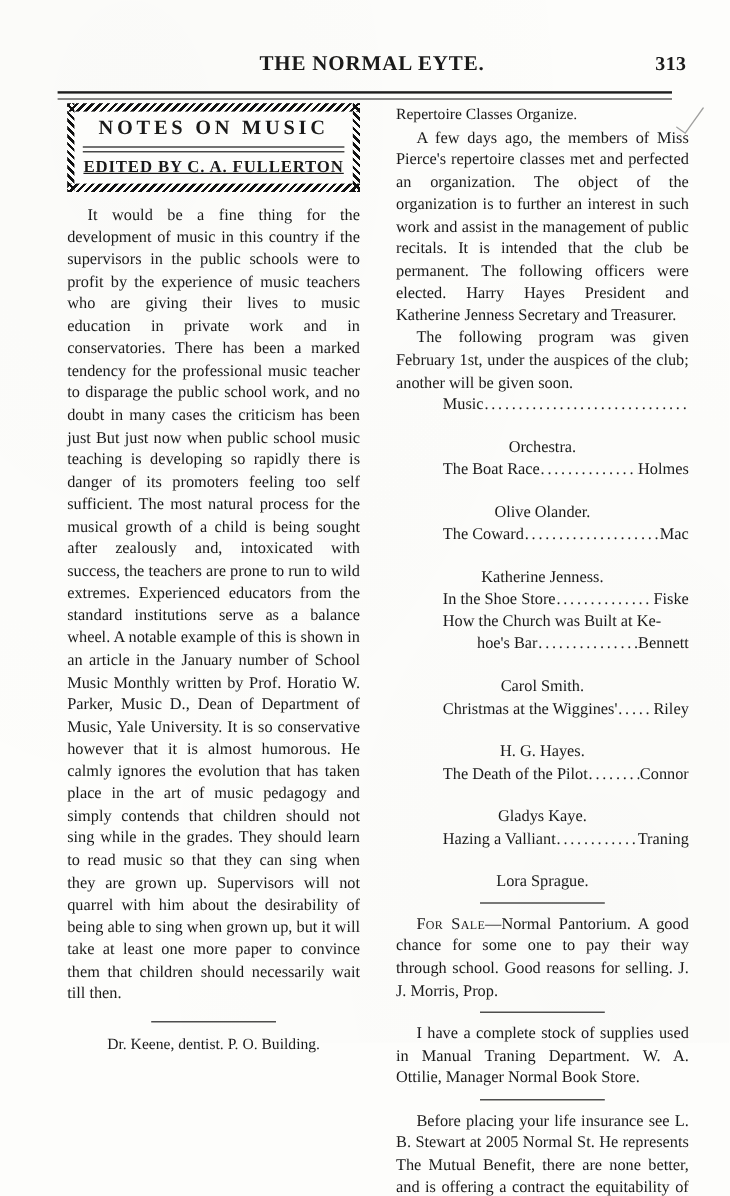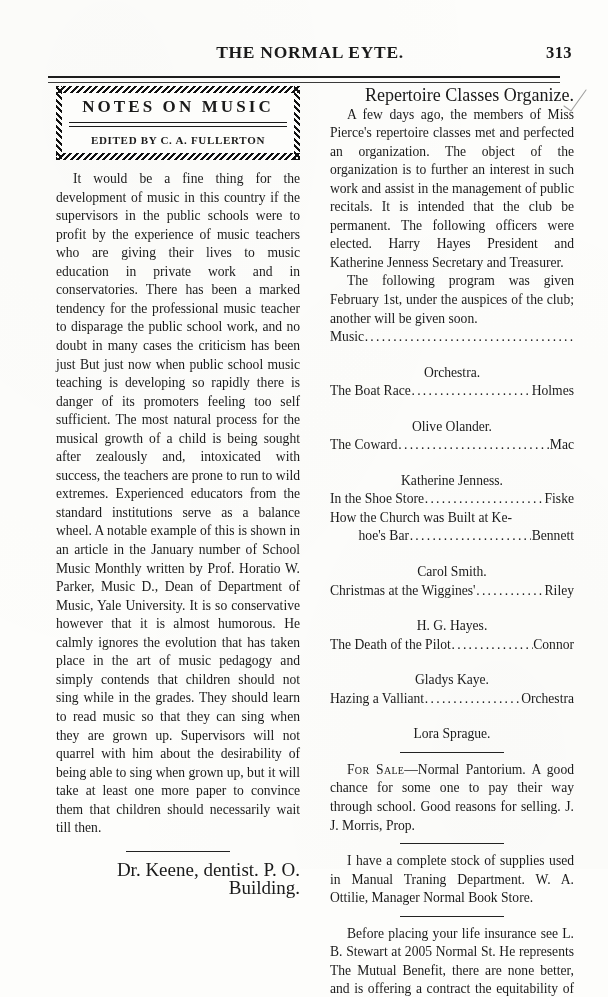--- a/index.html
+++ b/index.html
@@ -131,36 +131,38 @@
     padding-bottom: 4px;
   }
   .masthead-divider {
     height: 3px;
     border-top: 1.4px solid #1a1a1a;
     border-bottom: 1.2px solid #1a1a1a;
     margin: 1px 0 3px 0;
   }
   .masthead-editor {
     font-weight: bold;
-    font-size: 11px;
+    font-size: 14px;
     letter-spacing: 0.7px;
     padding-top: 1px;
+    text-decoration: underline;
   }
 
   
   .section-title {
-    text-align: right;
-    font-size: 18px;
+    text-align: left;
+    font-size: 13px;
     margin-bottom: 1px;
   }
   .prog-line {
     display: flex;
     align-items: flex-end;
     white-space: nowrap;
     overflow: hidden;
+    margin-left: 39px;
   }
   .prog-title { flex: 0 0 auto; }
   .prog-title.ind { padding-left: 2.1em; }
   .prog-dots {
     flex: 1 1 auto;
     overflow: hidden;
     white-space: nowrap;
     letter-spacing: 2.3px;
     font-size: 13.6px;
     margin: 0 0.05em;
@@ -182,23 +184,23 @@
     height: 0;
     border-top: 1.6px solid #222;
     margin: 8px auto 8px auto;
   }
   .sep-left {
     width: 104px;
     margin: 13px auto 9px auto;
   }
 
   .footer-line {
-    text-align: right;
+    text-align: center;
     text-indent: 0;
-    font-size: 19px;
+    font-size: 13px;
   }
 
   .checkmark {
     position: absolute;
     top: 88px;
     left: 562px;
     width: 26px;
     height: 26px;
     pointer-events: none;
     opacity: 0.55;
@@ -289,21 +291,21 @@
         <div class="prog-performer">H. G. Hayes.</div>
         <div class="prog-line">
           <span class="prog-title">The Death of the Pilot</span>
           <span class="prog-dots">...........................................................</span>
           <span class="prog-author">Connor</span>
         </div>
         <div class="prog-performer">Gladys Kaye.</div>
         <div class="prog-line">
           <span class="prog-title">Hazing a Valliant</span>
           <span class="prog-dots">...........................................................</span>
-          <span class="prog-author">Orchestra</span>
+          <span class="prog-author">Traning</span>
         </div>
         <div class="prog-performer">Lora Sprague.</div>
       </div>
 
     <div class="sep"></div>
 
     <p><span class="smallcaps">For Sale</span><span>—Normal Pantorium.  A good chance for some one to pay their way through school.  Good reasons for selling.   J. J. Morris, Prop.</span></p>
 
     <div class="sep"></div>
 

